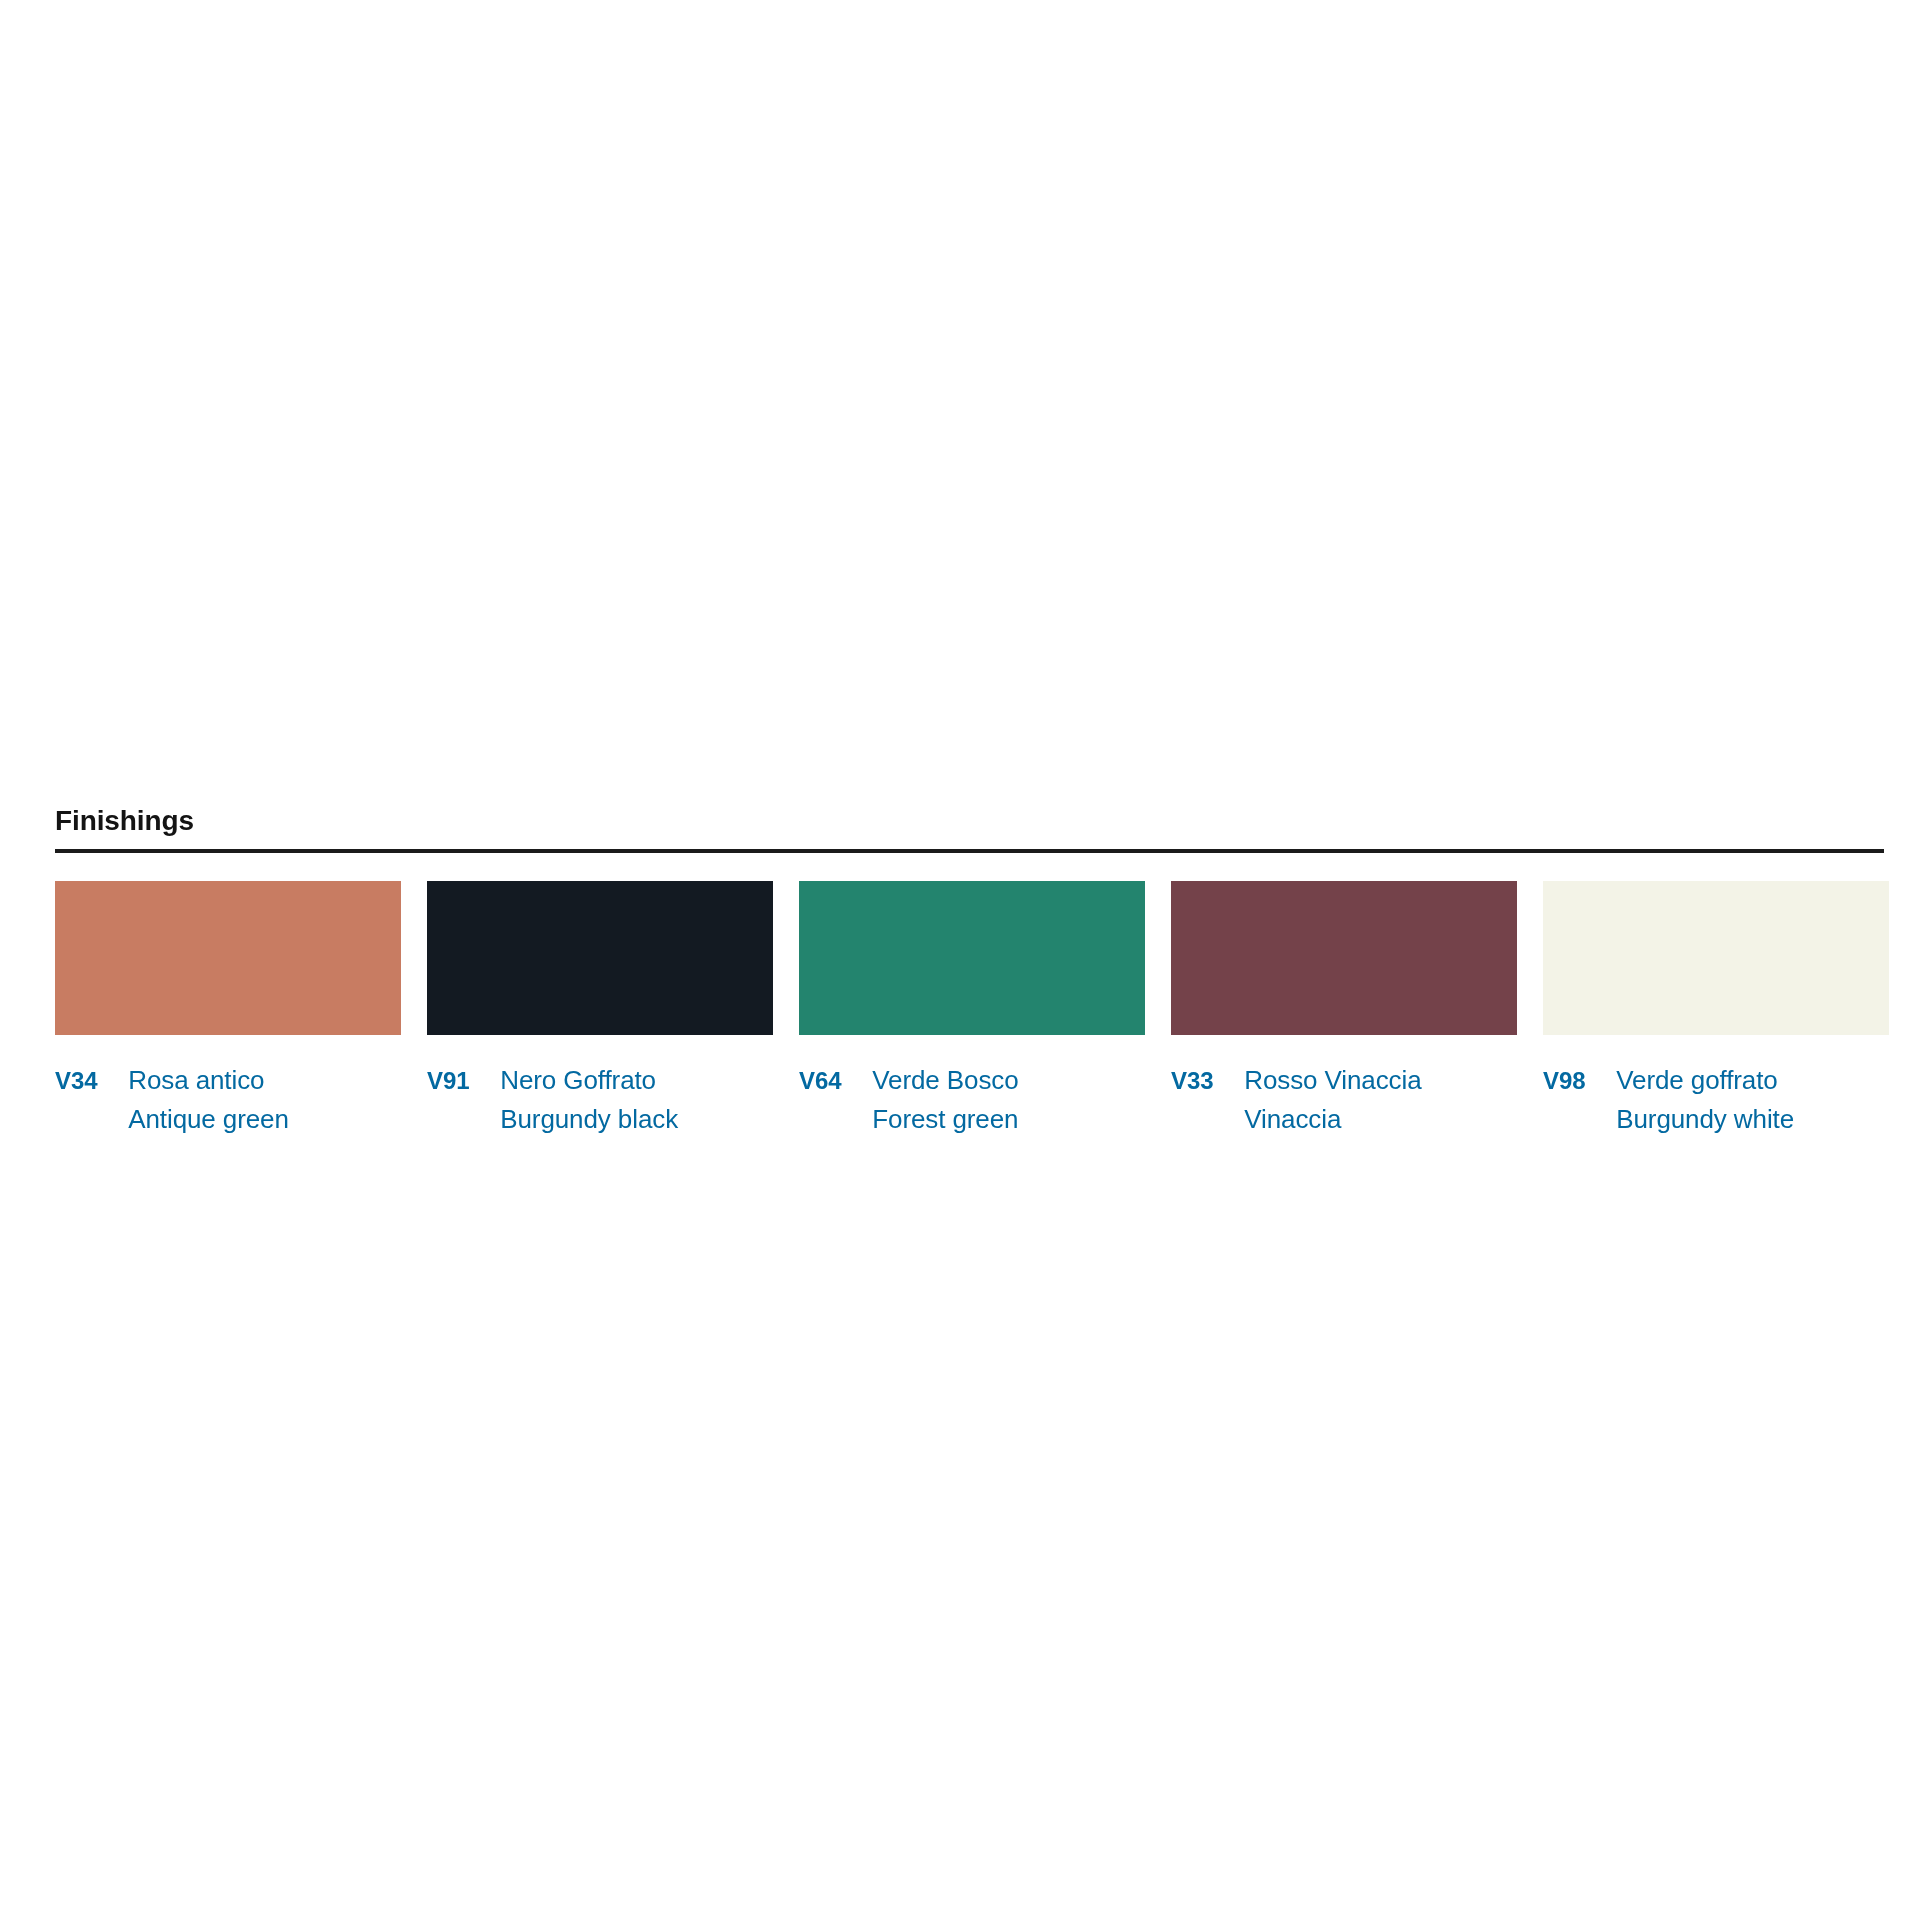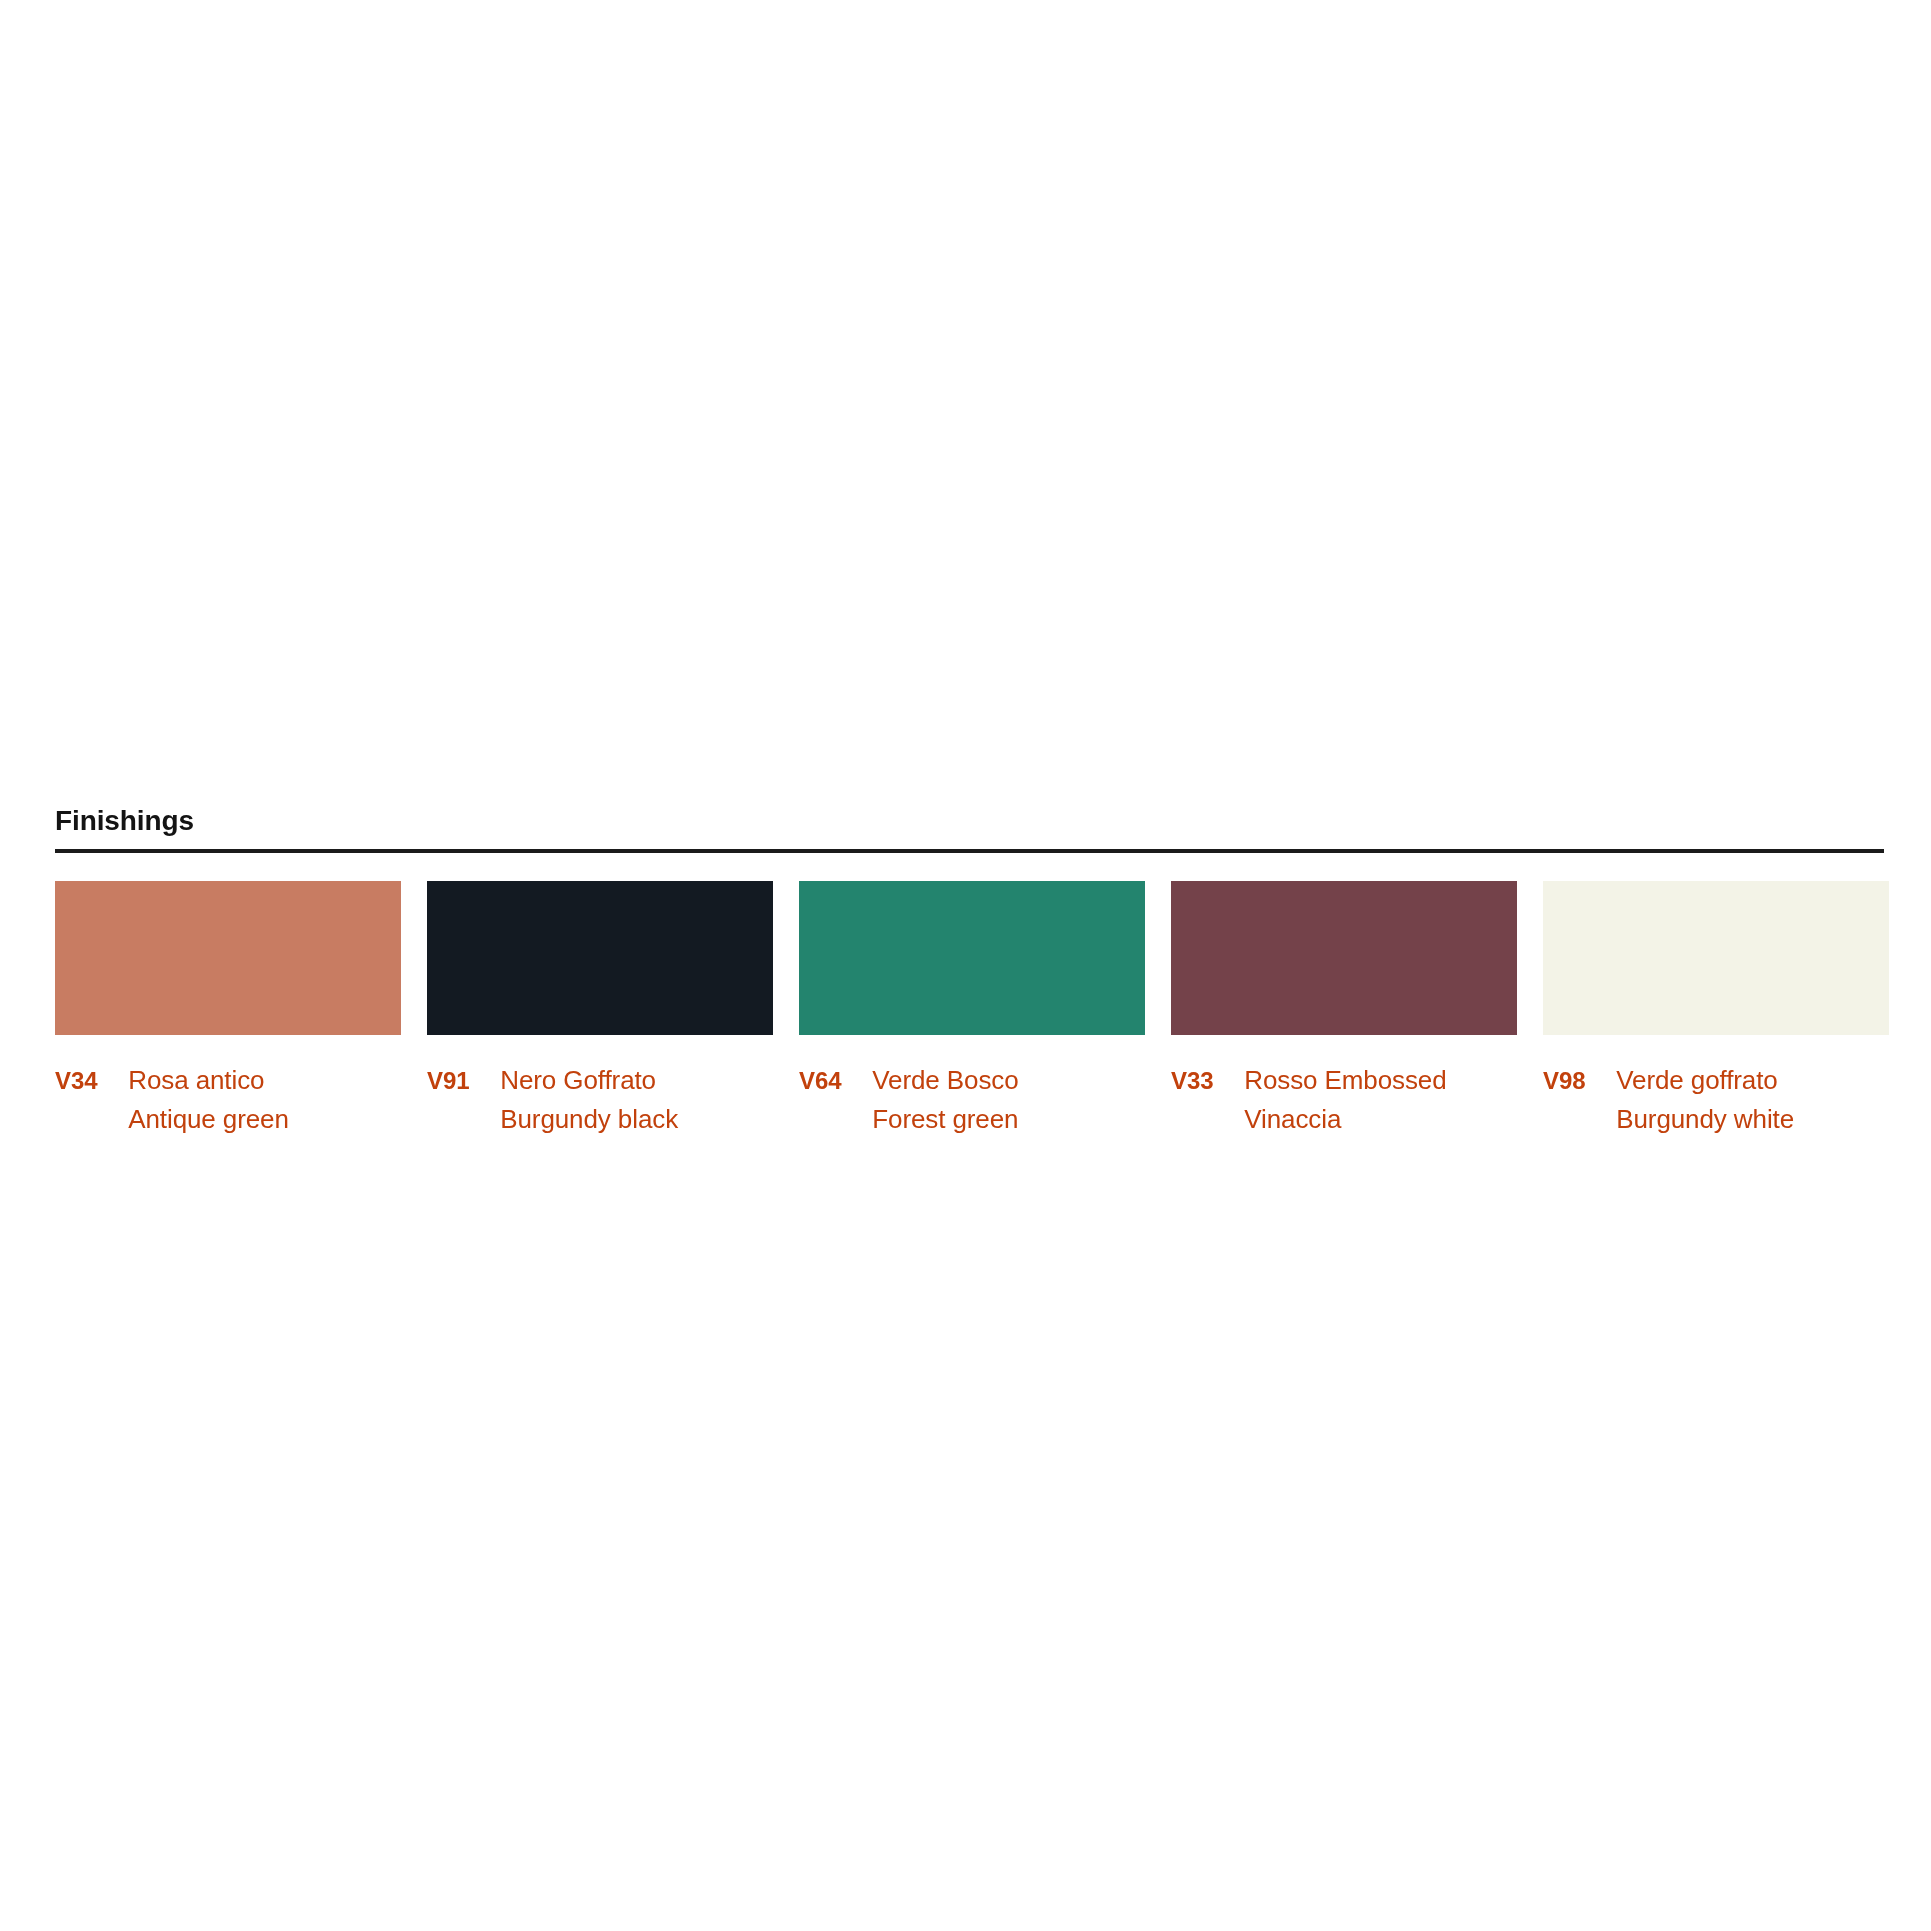--- a/index.html
+++ b/index.html
@@ -65,21 +65,21 @@
   .swatch-chip {
     width: 346px;
     height: 154px;
     display: block;
   }
 
   .swatch-label {
     margin-top: 26px;
     font-size: 26px;
     line-height: 39px;
-    color: #c2410c;
+    color: #0369a1;
     display: block;
     white-space: nowrap;
   }
 
   .swatch-code {
     font-weight: bold;
     font-size: 24px;
     letter-spacing: -0.1px;
   }
 
@@ -143,21 +143,21 @@
             <span class="swatch-name-en">Forest green</span>
           </span>
         </div>
       </div>
 
       <div class="swatch-cell">
         <div class="swatch-chip" style="background: rgb(116, 66, 74);"></div>
         <div class="swatch-label">
           <span class="swatch-code">V33</span>
           <span class="swatch-names">
-            <span class="swatch-name-it">Rosso Embossed</span>
+            <span class="swatch-name-it">Rosso Vinaccia</span>
             <span class="swatch-name-en">Vinaccia</span>
           </span>
         </div>
       </div>
 
       <div class="swatch-cell">
         <div class="swatch-chip" style="background: rgb(243, 243, 231);"></div>
         <div class="swatch-label">
           <span class="swatch-code">V98</span>
           <span class="swatch-names">

